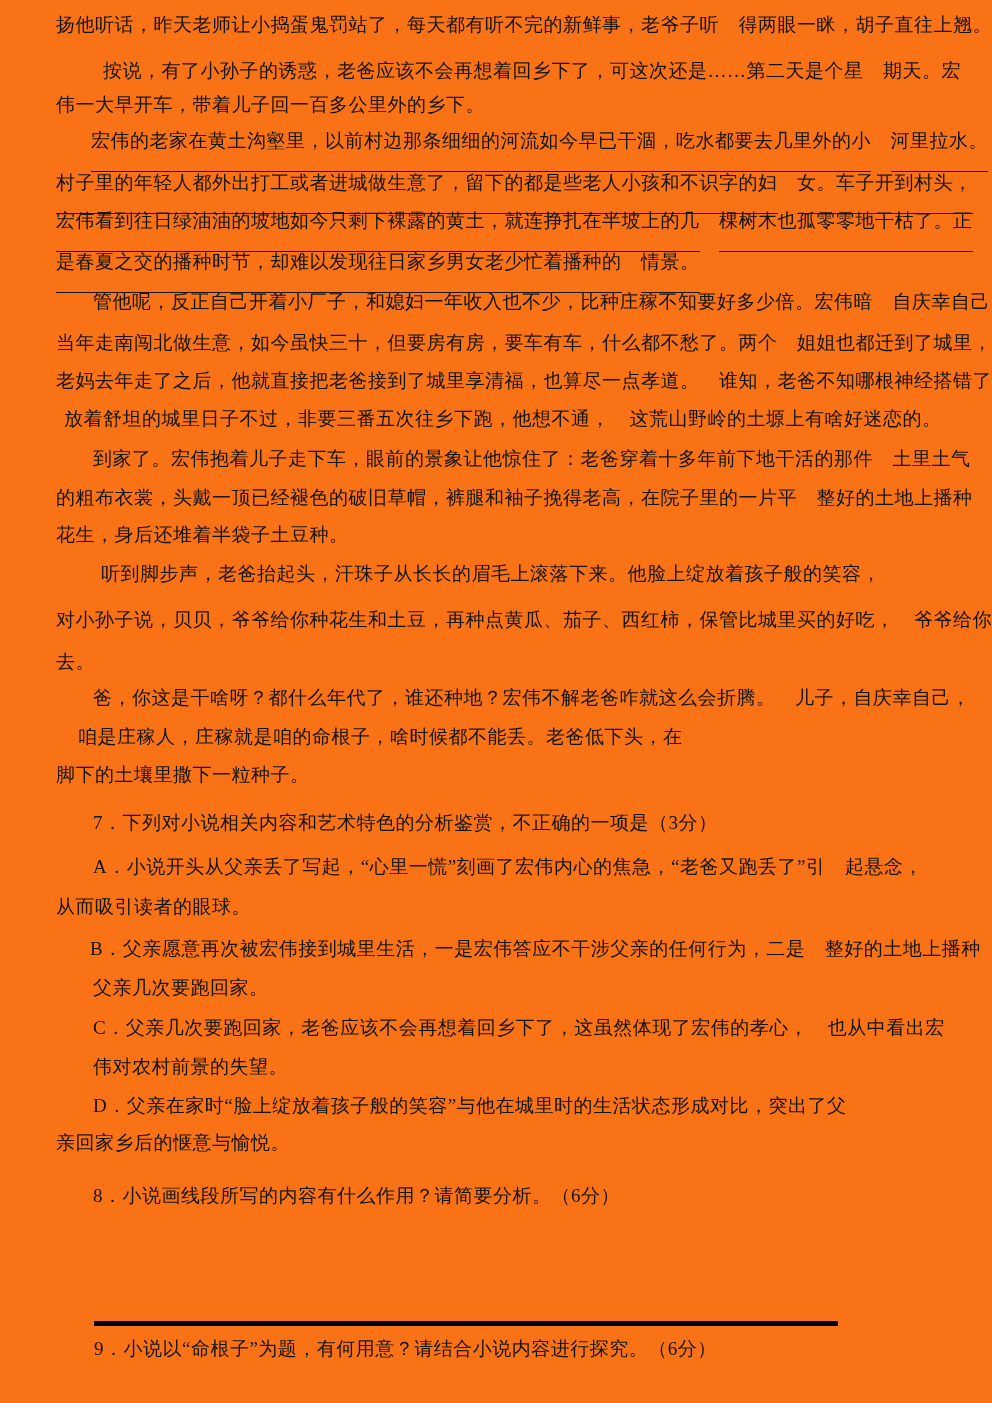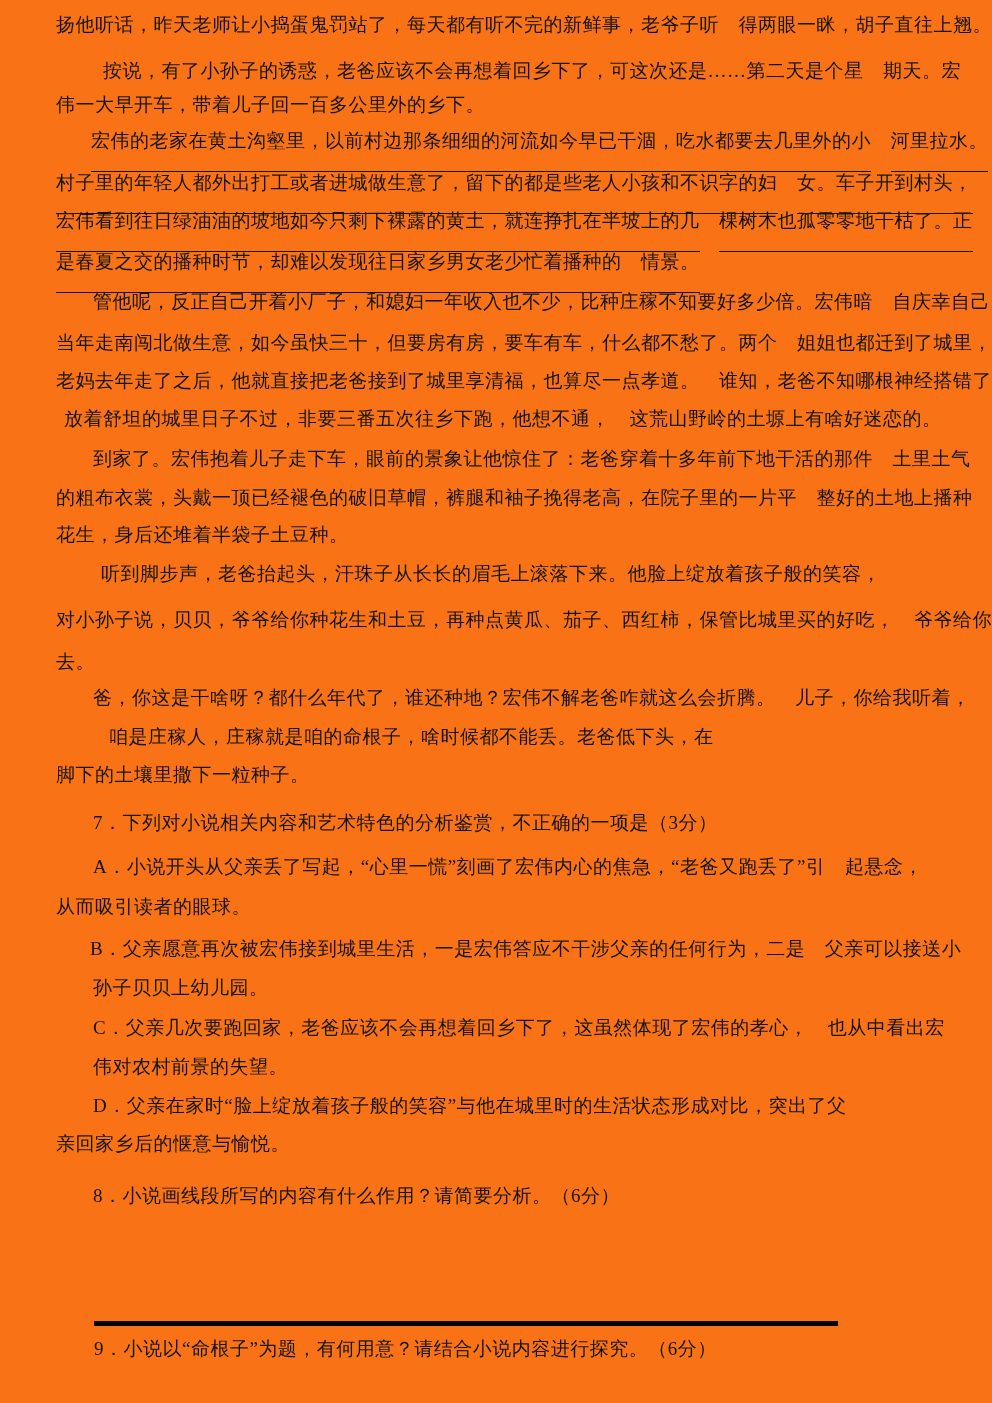--- a/index.html
+++ b/index.html
@@ -44,27 +44,27 @@
     <div class="line" style="top: 290px; left: 93px;"><span>管他呢，反正自己开着小厂子，和媳妇一年收入也不少，比种庄稼不知要好多少倍。宏伟暗　自庆幸自己</span></div>
     <div class="line" style="top: 331px; left: 56px;"><span>当年走南闯北做生意，如今虽快三十，但要房有房，要车有车，什么都不愁了。两个　姐姐也都迁到了城里，</span></div>
     <div class="line" style="top: 369px; left: 56px;"><span>老妈去年走了之后，他就直接把老爸接到了城里享清福，也算尽一点孝道。　谁知，老爸不知哪根神经搭错了，</span></div>
     <div class="line" style="top: 407px; left: 64px; text-align: right;"><span>放着舒坦的城里日子不过，非要三番五次往乡下跑，他想不通，　这荒山野岭的土塬上有啥好迷恋的。</span></div>
     <div class="line" style="top: 447px; left: 93px;"><span>到家了。宏伟抱着儿子走下车，眼前的景象让他惊住了：老爸穿着十多年前下地干活的那件　土里土气</span></div>
     <div class="line" style="top: 486px; left: 56px;"><span>的粗布衣裳，头戴一顶已经褪色的破旧草帽，裤腿和袖子挽得老高，在院子里的一片平　整好的土地上播种</span></div>
     <div class="line" style="top: 523px; left: 56px; text-align: center;"><span>花生，身后还堆着半袋子土豆种。</span></div>
     <div class="line" style="top: 562px; left: 101px;"><span>听到脚步声，老爸抬起头，汗珠子从长长的眉毛上滚落下来。他脸上绽放着孩子般的笑容，</span></div>
     <div class="line" style="top: 608px; left: 56px;"><span>对小孙子说，贝贝，爷爷给你种花生和土豆，再种点黄瓜、茄子、西红柿，保管比城里买的好吃，　爷爷给你送</span></div>
     <div class="line" style="top: 650px; left: 56px;"><span>去。</span></div>
-    <div class="line" style="top: 686px; left: 93px;"><span>爸，你这是干啥呀？都什么年代了，谁还种地？宏伟不解老爸咋就这么会折腾。　儿子，你给我听着，</span></div>
-    <div class="line" style="top: 725px; left: 109px; text-align: center;"><span>咱是庄稼人，庄稼就是咱的命根子，啥时候都不能丢。老爸低下头，在</span></div>
+    <div class="line" style="top: 686px; left: 93px;"><span>爸，你这是干啥呀？都什么年代了，谁还种地？宏伟不解老爸咋就这么会折腾。　儿子，自庆幸自己，</span></div>
+    <div class="line" style="top: 725px; left: 78px; text-align: center;"><span>咱是庄稼人，庄稼就是咱的命根子，啥时候都不能丢。老爸低下头，在</span></div>
     <div class="line" style="top: 763px; left: 56px;"><span>脚下的土壤里撒下一粒种子。</span></div>
     <div class="line" style="top: 811px; left: 93px;"><span>7．下列对小说相关内容和艺术特色的分析鉴赏，不正确的一项是（3分）</span></div>
     <div class="line" style="top: 855px; left: 93px; text-decoration: underline;"><span>A．小说开头从父亲丢了写起，“心里一慌”刻画了宏伟内心的焦急，“老爸又跑丢了”引　起悬念，</span></div>
     <div class="line" style="top: 895px; left: 56px;"><span>从而吸引读者的眼球。</span></div>
-    <div class="line" style="top: 937px; left: 90px;"><span>B．父亲愿意再次被宏伟接到城里生活，一是宏伟答应不干涉父亲的任何行为，二是　父亲可以接送小</span></div>
-    <div class="line" style="top: 976px; left: 93px;"><span>孙子贝贝上幼儿园。</span></div>
+    <div class="line" style="top: 937px; left: 90px;"><span>B．父亲愿意再次被宏伟接到城里生活，一是宏伟答应不干涉父亲的任何行为，二是　整好的土地上播种</span></div>
+    <div class="line" style="top: 976px; left: 93px;"><span>父亲几次要跑回家。</span></div>
     <div class="line" style="top: 1016px; left: 93px;"><span>C．父亲几次要跑回家，老爸应该不会再想着回乡下了，这虽然体现了宏伟的孝心，　也从中看出宏</span></div>
     <div class="line" style="top: 1055px; left: 93px;"><span>伟对农村前景的失望。</span></div>
     <div class="line" style="top: 1094px; left: 93px;"><span>D．父亲在家时“脸上绽放着孩子般的笑容”与他在城里时的生活状态形成对比，突出了父</span></div>
-    <div class="line" style="top: 1132px; left: 56px;"><span>亲回家乡后的惬意与愉悦。</span></div>
+    <div class="line" style="top: 1132px; left: 56px; font-family: Liberation Mono, monospace;"><span>亲回家乡后的惬意与愉悦。</span></div>
     <div class="line" style="top: 1184px; left: 93px;"><span>8．小说画线段所写的内容有什么作用？请简要分析。（6分）</span></div>
     <div class="line" style="top: 1337px; left: 94px;"><span>9．小说以“命根子”为题，有何用意？请结合小说内容进行探究。（6分）</span></div>
   </div>
 
 </body></html>

